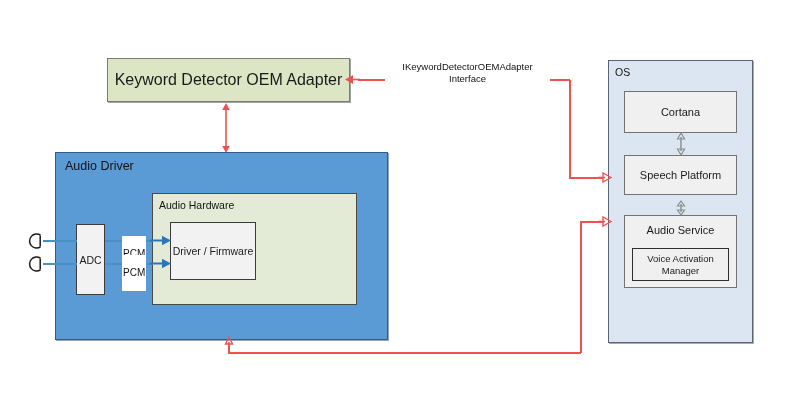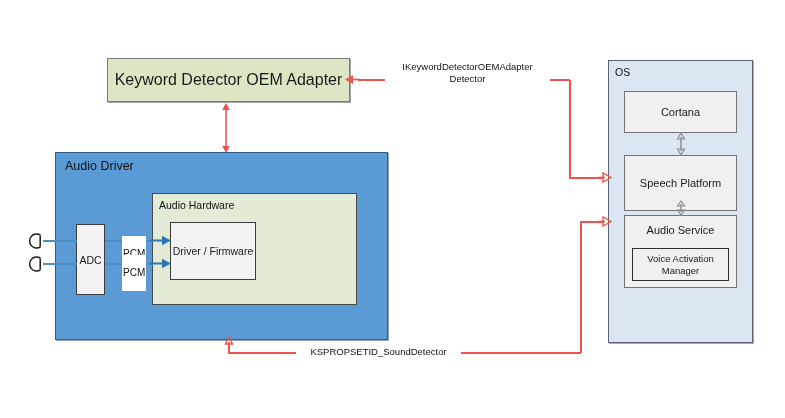--- a/index.html
+++ b/index.html
@@ -137,21 +137,21 @@
   #cortana-box {
     left: 624px;
     top: 91px;
     width: 113px;
     height: 42px;
   }
   #speech-platform-box {
     left: 624px;
     top: 155px;
     width: 113px;
-    height: 56px;
+    height: 40px;
   }
   #audio-service-box {
     left: 624px;
     top: 215px;
     width: 113px;
     height: 73px;
     display: block;
   }
   #audio-service-label {
     position: absolute;
@@ -311,34 +311,33 @@
   </svg>
 
   <div class="line line-h" style="left:569px; top:177px; width:34px;"></div>
   <svg class="arrow" style="left:598px; top:171px;" width="14" height="13">
     <line x1="0" y1="6.5" x2="7" y2="6.5" stroke="#ef5350" stroke-width="1.6"></line>
     <polygon points="13,6.5 5,2 5,11" fill="none" stroke="#ef5350" stroke-width="1.4"></polygon>
   </svg>
 
   <div class="conn-label" id="iface-label">
     <div>IKeywordDetectorOEMAdapter</div>
-    <div>Detector</div>
+    <div>Interface</div>
   </div>
 
   <div class="line line-v" style="left:580px; top:222px; height:131px;"></div>
 
   <div class="line line-h" style="left:580px; top:221px; width:24px;"></div>
   <svg class="arrow" style="left:598px; top:215px;" width="14" height="13">
     <line x1="0" y1="6.5" x2="7" y2="6.5" stroke="#ef5350" stroke-width="1.6"></line>
     <polygon points="13,6.5 5,2 5,11" fill="none" stroke="#ef5350" stroke-width="1.4"></polygon>
   </svg>
 
   <div class="line line-h" style="left:228px; top:352px; width:353px;"></div>
 
   <div class="line line-v" style="left:228px; top:344px; height:9px;"></div>
   <svg class="arrow" style="left:223px; top:337px;" width="12" height="12">
     <line x1="6" y1="11" x2="6" y2="5" stroke="#ef5350" stroke-width="1.6"></line>
     <polygon points="6,0 2.5,7 9.5,7" fill="none" stroke="#ef5350" stroke-width="1.4"></polygon>
   </svg>
 
-  <div class="conn-label" id="kspropsetid-label">KSPROPSETID_SoundDetector</div>
 
 </div>
 
 </body></html>

